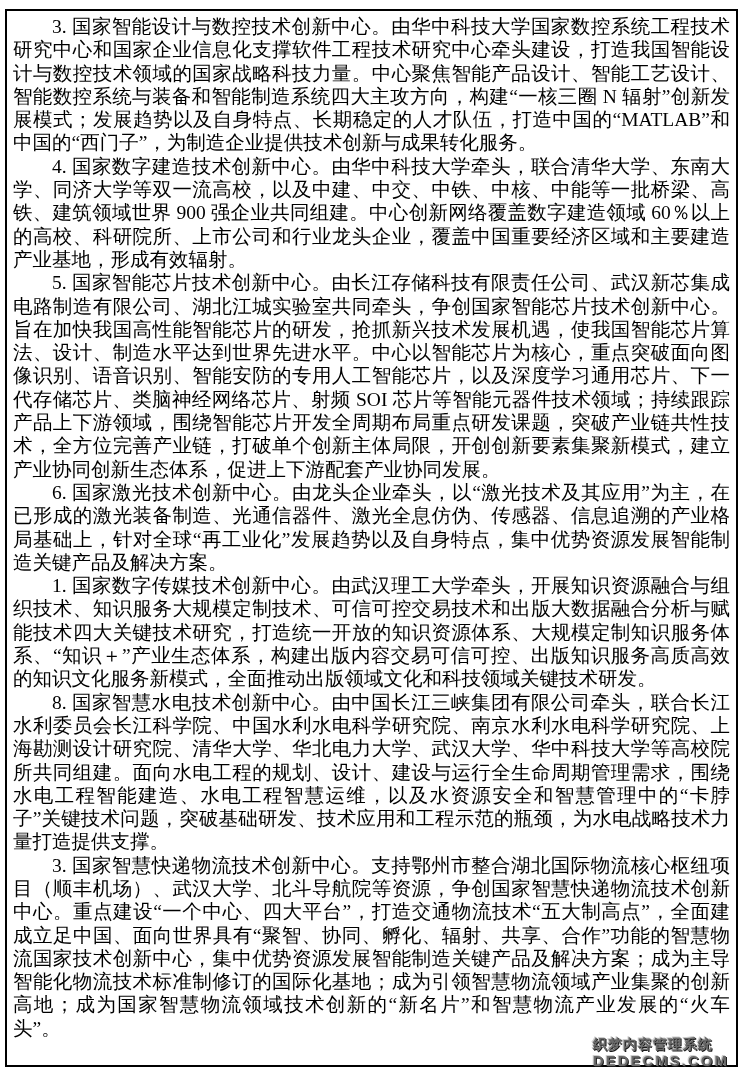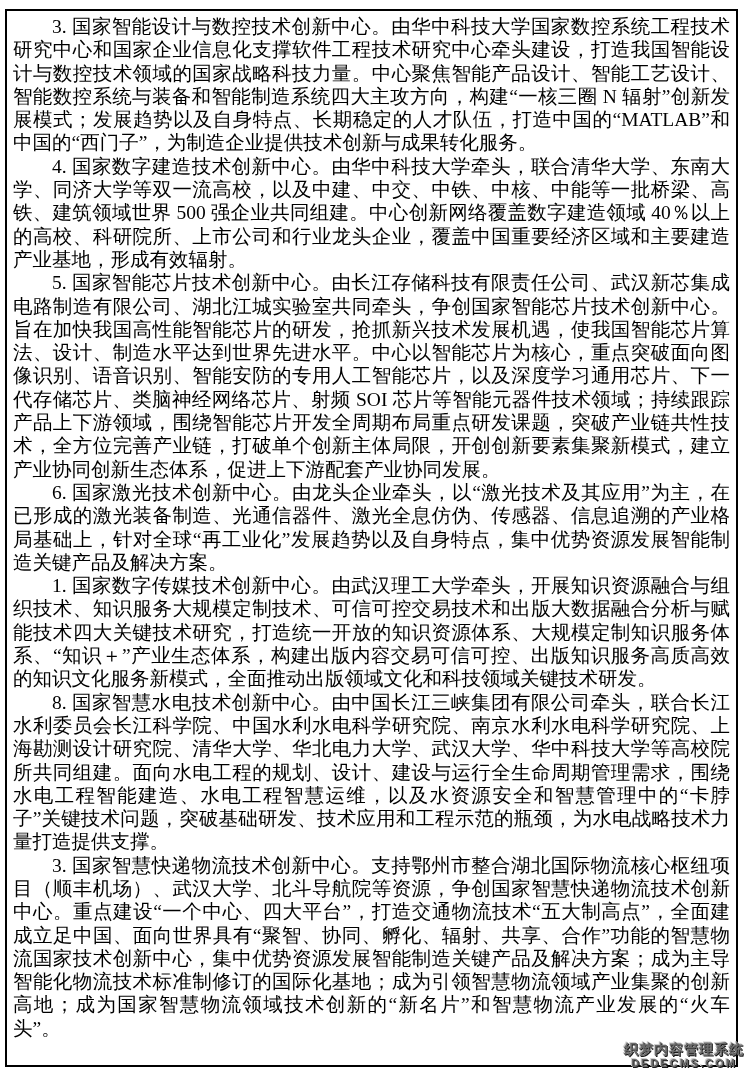--- a/index.html
+++ b/index.html
@@ -35,49 +35,49 @@
     font-size: 19.5px;
     line-height: 23.3px;
     color: #000000;
     word-break: break-all;
   }
   .para-heading {
     font-weight: normal;
   }
   .watermark {
     position: absolute;
-    right: 10px;
+    right: 25px;
     bottom: 5px;
-    text-align: center;
+    text-align: left;
     font-family: "Liberation Sans", sans-serif;
     font-weight: bold;
     line-height: 1.1;
     white-space: nowrap;
   }
   .watermark-line1 {
     font-size: 14px;
     color: #6a6a6a;
     letter-spacing: 1px;
     text-shadow: 1px 1px 0 #1a1a1a, -1px -1px 0 #cfcfcf;
   }
   .watermark-line2 {
-    font-size: 11px;
+    font-size: 15px;
     color: #6a6a6a;
     letter-spacing: 2px;
     text-shadow: 1px 1px 0 #1a1a1a, -1px -1px 0 #cfcfcf;
   }
 </style>
 </head>
 <body>
 
 <div class="page-border">
 
   <p class="para"><span class="para-heading">3. 国家智能设计与数控技术创新中心。</span><span>由华中科技大学国家数控系统工程技术研究中心和国家企业信息化支撑软件工程技术研究中心牵头建设，打造我国智能设计与数控技术领域的国家战略科技力量。中心聚焦智能产品设计、智能工艺设计、智能数控系统与装备和智能制造系统四大主攻方向，构建“一核三圈 N 辐射”创新发展模式；发展趋势以及自身特点、长期稳定的人才队伍，打造中国的“MATLAB”和中国的“西门子”，为制造企业提供技术创新与成果转化服务。</span></p>
 
-  <p class="para"><span class="para-heading">4. 国家数字建造技术创新中心。</span><span>由华中科技大学牵头，联合清华大学、东南大学、同济大学等双一流高校，以及中建、中交、中铁、中核、中能等一批桥梁、高铁、建筑领域世界 500 强企业共同组建。中心创新网络覆盖数字建造领域 40％以上的高校、科研院所、上市公司和行业龙头企业，覆盖中国重要经济区域和主要建造产业基地，形成有效辐射。</span></p>
+  <p class="para"><span class="para-heading">4. 国家数字建造技术创新中心。</span><span>由华中科技大学牵头，联合清华大学、东南大学、同济大学等双一流高校，以及中建、中交、中铁、中核、中能等一批桥梁、高铁、建筑领域世界 900 强企业共同组建。中心创新网络覆盖数字建造领域 60％以上的高校、科研院所、上市公司和行业龙头企业，覆盖中国重要经济区域和主要建造产业基地，形成有效辐射。</span></p>
 
   <p class="para"><span class="para-heading">5. 国家智能芯片技术创新中心。</span><span>由长江存储科技有限责任公司、武汉新芯集成电路制造有限公司、湖北江城实验室共同牵头，争创国家智能芯片技术创新中心。旨在加快我国高性能智能芯片的研发，抢抓新兴技术发展机遇，使我国智能芯片算法、设计、制造水平达到世界先进水平。中心以智能芯片为核心，重点突破面向图像识别、语音识别、智能安防的专用人工智能芯片，以及深度学习通用芯片、下一代存储芯片、类脑神经网络芯片、射频 SOI 芯片等智能元器件技术领域；持续跟踪产品上下游领域，围绕智能芯片开发全周期布局重点研发课题，突破产业链共性技术，全方位完善产业链，打破单个创新主体局限，开创创新要素集聚新模式，建立产业协同创新生态体系，促进上下游配套产业协同发展。</span></p>
 
   <p class="para"><span class="para-heading">6. 国家激光技术创新中心。</span><span>由龙头企业牵头，以“激光技术及其应用”为主，在已形成的激光装备制造、光通信器件、激光全息仿伪、传感器、信息追溯的产业格局基础上，针对全球“再工业化”发展趋势以及自身特点，集中优势资源发展智能制造关键产品及解决方案。</span></p>
 
   <p class="para"><span class="para-heading">1. 国家数字传媒技术创新中心。</span><span>由武汉理工大学牵头，开展知识资源融合与组织技术、知识服务大规模定制技术、可信可控交易技术和出版大数据融合分析与赋能技术四大关键技术研究，打造统一开放的知识资源体系、大规模定制知识服务体系、“知识＋”产业生态体系，构建出版内容交易可信可控、出版知识服务高质高效的知识文化服务新模式，全面推动出版领域文化和科技领域关键技术研发。</span></p>
 
   <p class="para"><span class="para-heading">8. 国家智慧水电技术创新中心。</span><span>由中国长江三峡集团有限公司牵头，联合长江水利委员会长江科学院、中国水利水电科学研究院、南京水利水电科学研究院、上海勘测设计研究院、清华大学、华北电力大学、武汉大学、华中科技大学等高校院所共同组建。面向水电工程的规划、设计、建设与运行全生命周期管理需求，围绕水电工程智能建造、水电工程智慧运维，以及水资源安全和智慧管理中的“卡脖子”关键技术问题，突破基础研发、技术应用和工程示范的瓶颈，为水电战略技术力量打造提供支撑。</span></p>
 
   <p class="para"><span class="para-heading">3. 国家智慧快递物流技术创新中心。</span><span>支持鄂州市整合湖北国际物流核心枢纽项目（顺丰机场）、武汉大学、北斗导航院等资源，争创国家智慧快递物流技术创新中心。重点建设“一个中心、四大平台”，打造交通物流技术“五大制高点”，全面建成立足中国、面向世界具有“聚智、协同、孵化、辐射、共享、合作”功能的智慧物流国家技术创新中心，集中优势资源发展智能制造关键产品及解决方案；成为主导智能化物流技术标准制修订的国际化基地；成为引领智慧物流领域产业集聚的创新高地；成为国家智慧物流领域技术创新的“新名片”和智慧物流产业发展的“火车头”。</span></p>

